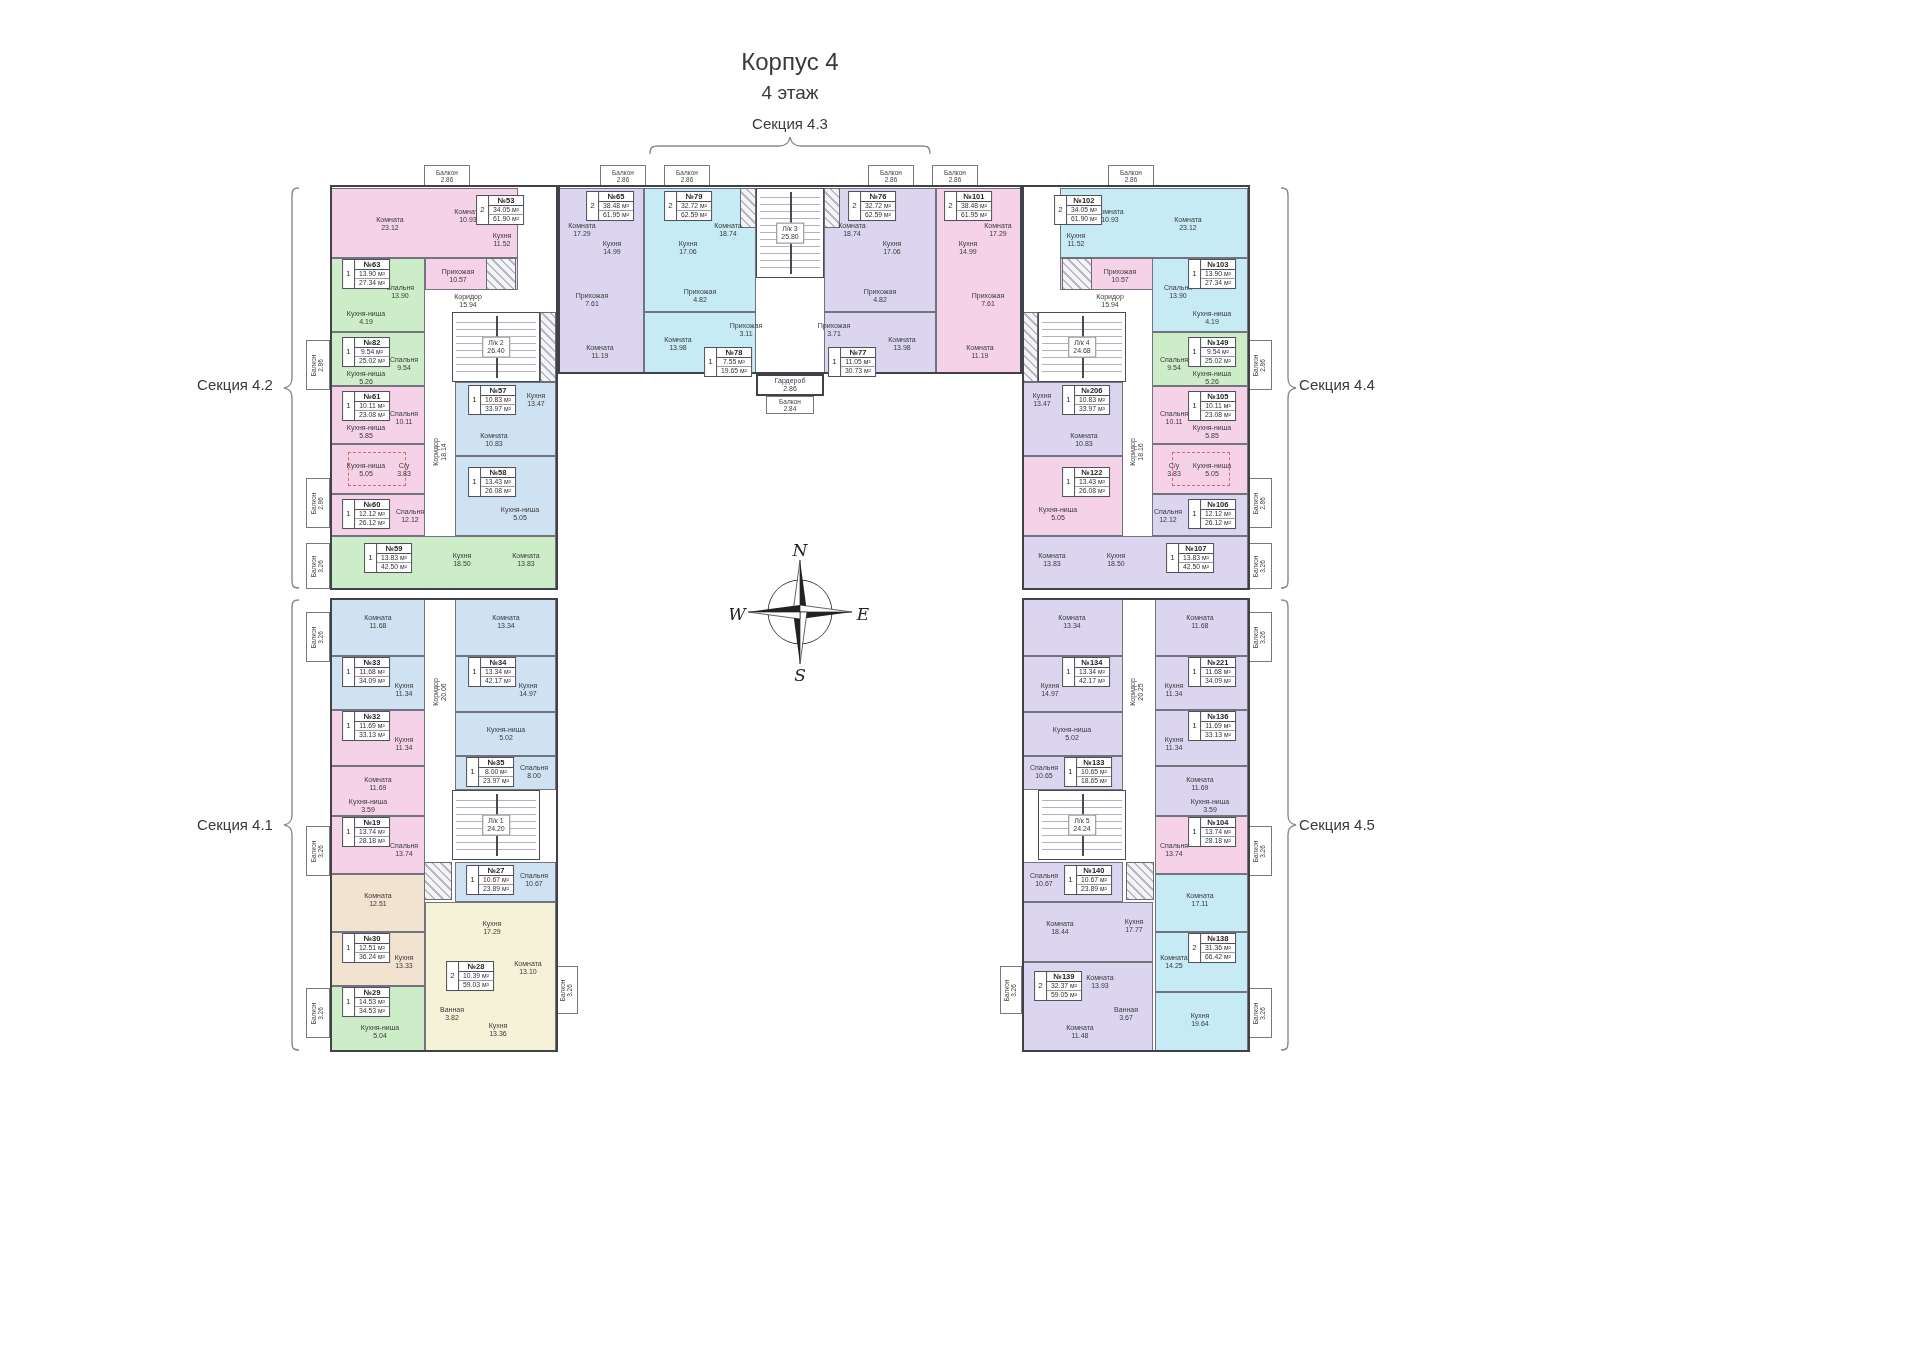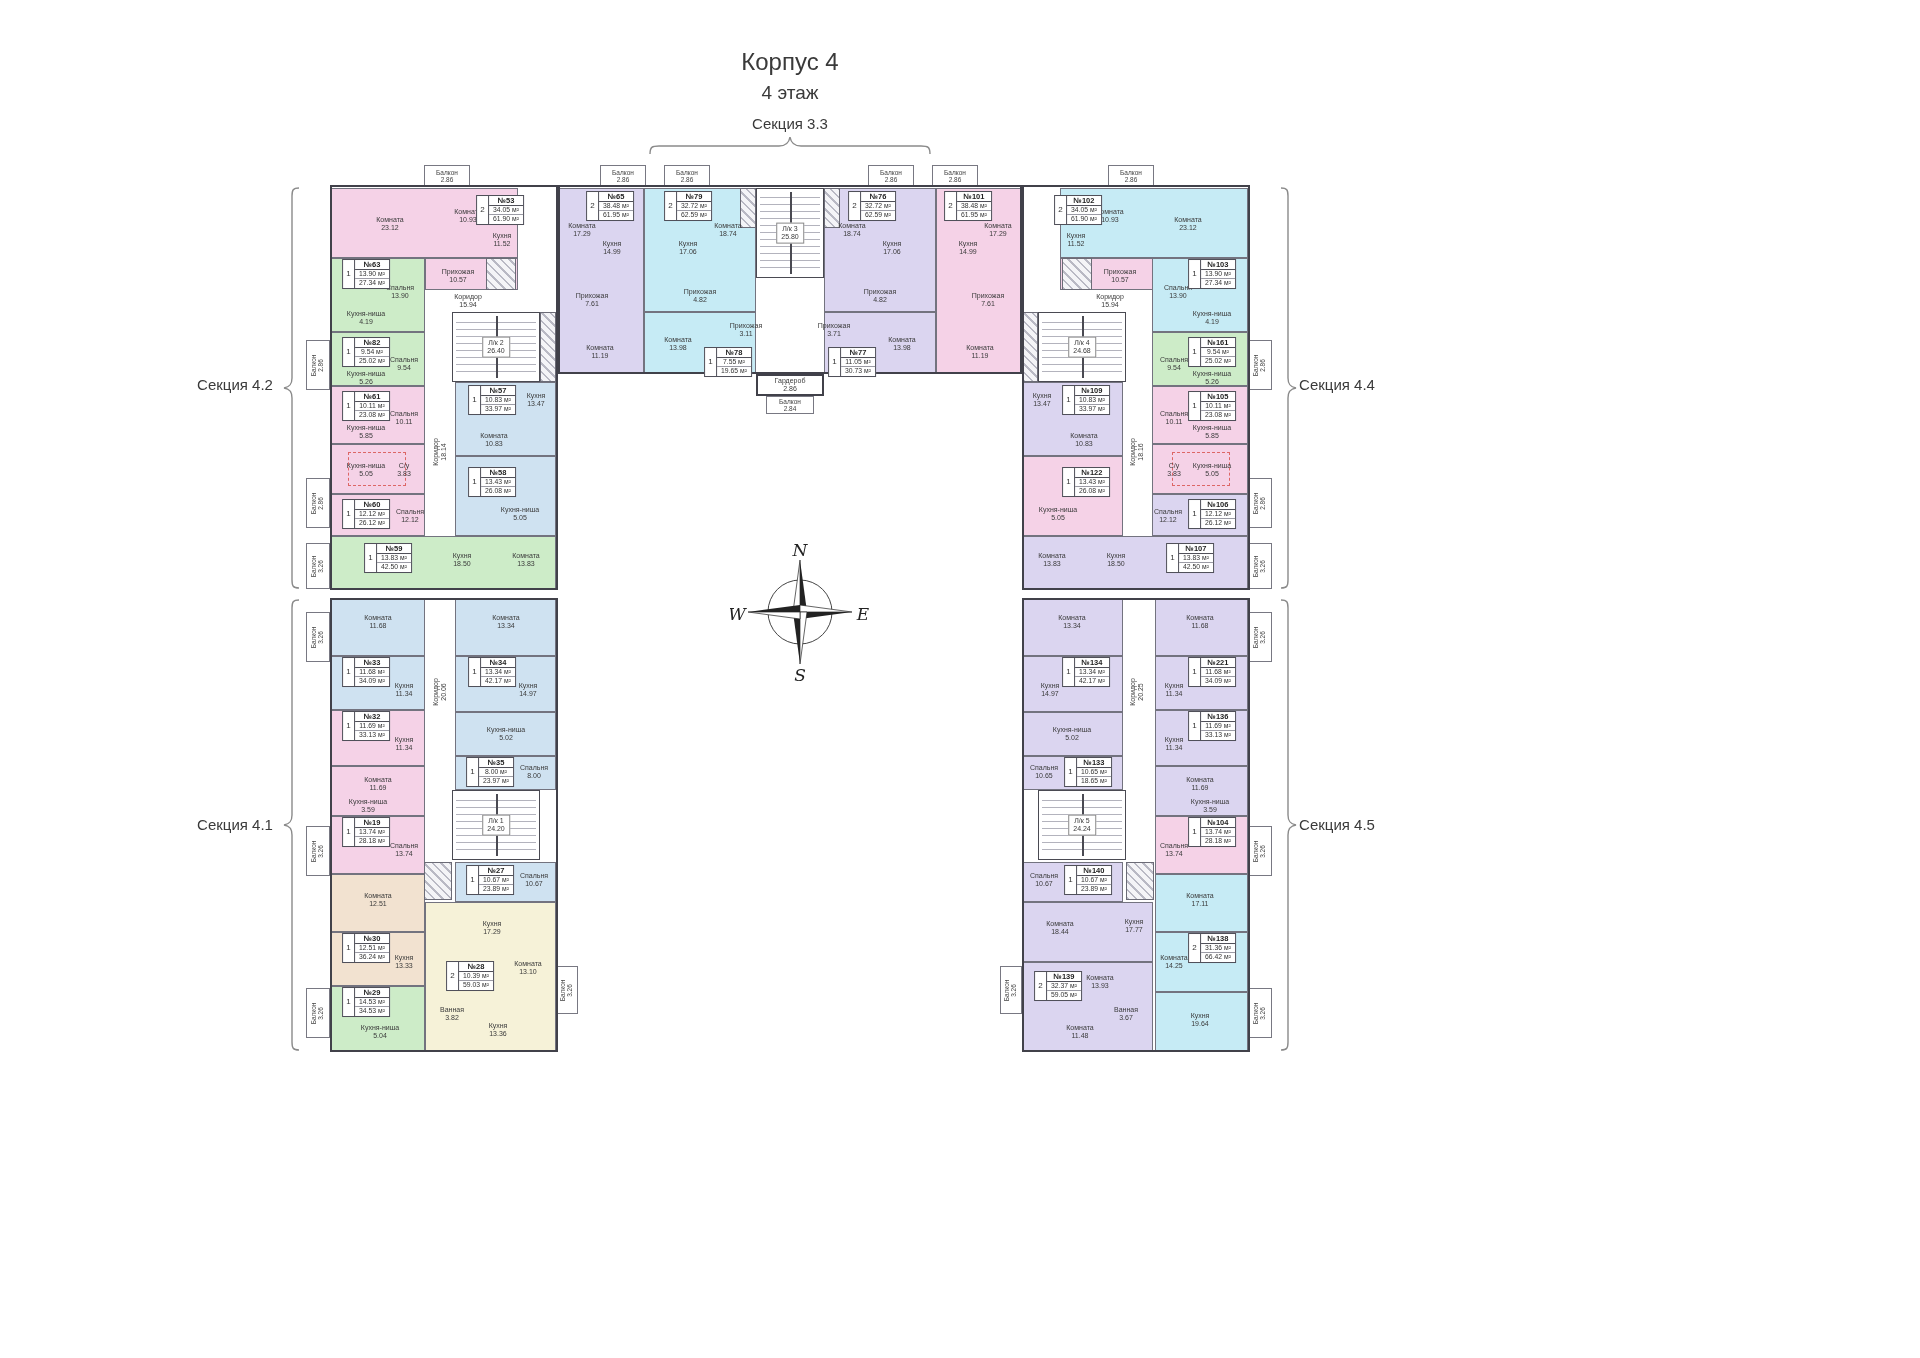--- a/index.html
+++ b/index.html
@@ -49,21 +49,21 @@
   .compass .cw{fill:#fff;stroke:#222;stroke-width:0.7;}
   .compass text{font-family:"DejaVu Serif","Liberation Serif",serif;font-style:italic;font-size:17px;fill:#222;text-anchor:middle;}
 </style>
 </head>
 <body>
 
 <div id="plan">
   <div class="t1">Корпус 4</div>
   <div class="t2">4 этаж</div>
 
-  <div class="sec s43">Секция 3.3</div>
+  <div class="sec s43">Секция 4.3</div>
   <div class="sec s42">Секция 4.2</div>
   <div class="sec s41">Секция 4.1</div>
   <div class="sec s44">Секция 4.4</div>
   <div class="sec s45">Секция 4.5</div>
 
   <svg class="braces" width="1920" height="1358">
     <path d="M 650 154 C 650 147 652 146 659 146 L 779 146 C 785 146 789 143 790 137 C 791 143 795 146 801 146 L 921 146 C 928 146 930 147 930 154"></path>
     <path d="M 299 188 C 293 188 292 190 292 196 L 292 378 C 292 384 290 387 284 388 C 290 389 292 392 292 398 L 292 580 C 292 586 293 588 299 588"></path>
     <path d="M 299 600 C 293 600 292 602 292 608 L 292 815 C 292 821 290 824 284 825 C 290 826 292 829 292 835 L 292 1042 C 292 1048 293 1050 299 1050"></path>
     <path d="M 1281 188 C 1287 188 1288 190 1288 196 L 1288 378 C 1288 384 1290 387 1296 388 C 1290 389 1288 392 1288 398 L 1288 580 C 1288 586 1287 588 1281 588"></path>
@@ -846,21 +846,21 @@
       <div class="bd-r">1</div>
       <div class="bd-col">
         <div class="bd-num">№103</div>
         <div class="bd-a">13.90 м²</div>
         <div class="bd-a">27.34 м²</div>
       </div>
     </div>
     <div class="badge" style="left: 1212px; top: 352px;">
       <div class="bd-r">1</div>
       <div class="bd-col">
-        <div class="bd-num">№161</div>
+        <div class="bd-num">№149</div>
         <div class="bd-a">9.54 м²</div>
         <div class="bd-a">25.02 м²</div>
       </div>
     </div>
     <div class="badge" style="left: 1212px; top: 406px;">
       <div class="bd-r">1</div>
       <div class="bd-col">
         <div class="bd-num">№105</div>
         <div class="bd-a">10.11 м²</div>
         <div class="bd-a">23.08 м²</div>
@@ -878,21 +878,21 @@
       <div class="bd-r">1</div>
       <div class="bd-col">
         <div class="bd-num">№107</div>
         <div class="bd-a">13.83 м²</div>
         <div class="bd-a">42.50 м²</div>
       </div>
     </div>
     <div class="badge" style="left: 1086px; top: 400px;">
       <div class="bd-r">1</div>
       <div class="bd-col">
-        <div class="bd-num">№109</div>
+        <div class="bd-num">№206</div>
         <div class="bd-a">10.83 м²</div>
         <div class="bd-a">33.97 м²</div>
       </div>
     </div>
     <div class="badge" style="left: 1086px; top: 482px;">
       <div class="bd-r">1</div>
       <div class="bd-col">
         <div class="bd-num">№122</div>
         <div class="bd-a">13.43 м²</div>
         <div class="bd-a">26.08 м²</div>

